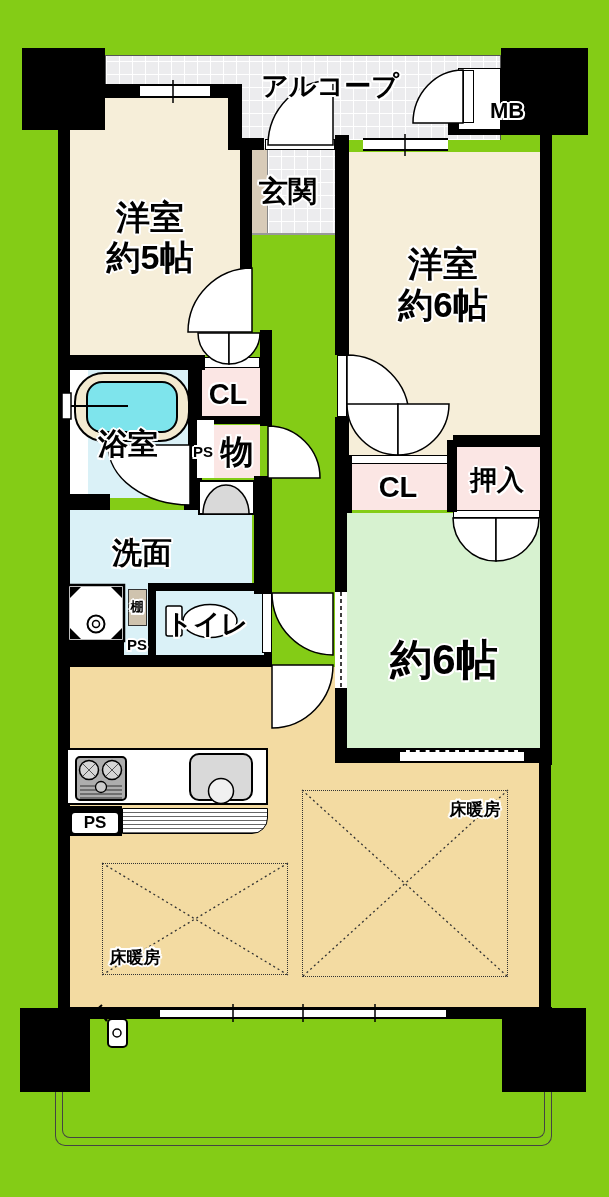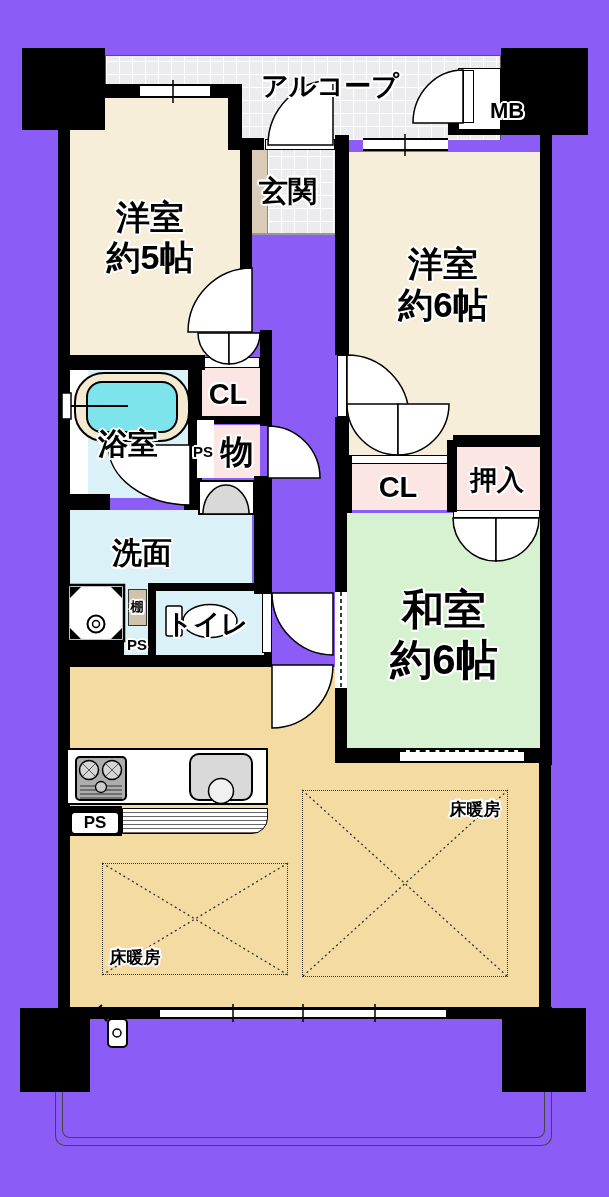--- a/index.html
+++ b/index.html
@@ -1,16 +1,16 @@
 <!DOCTYPE html>
 <html style="--western: #f6eed9; --japanese: #d7f2d0; --ldk: #f3dba2; --wet: #daf1f7; --closet: #fbe6e4; --tile: #ececee; --tub_water: #7ee4ec; --tub_rim: #f3ead0; --step: #d8cbb8; --shelf: #cfc3ae; --wall: #000000;"><head>
 <meta charset="utf-8">
 <style>
   html,body{margin:0;padding:0;background:#fff;}
-  #plan{position:relative;width:609px;height:1197px;background:#8b5cf6;overflow:hidden;
+  #plan{position:relative;width:609px;height:1197px;background:#84cc16;overflow:hidden;
         font-family:"Liberation Sans","DejaVu Sans",sans-serif;}
   .abs{position:absolute;}
   .wall{position:absolute;background:var(--wall,#000);}
   .col{position:absolute;background:var(--wall,#000);}
   .tile{position:absolute;background-color:var(--tile,#ececee);
         background-image:repeating-linear-gradient(0deg,#fff 0 1px,transparent 1px 13px),
                          repeating-linear-gradient(90deg,#fff 0 1px,transparent 1px 13px);}
   .lbl{position:absolute;font-weight:bold;color:#000;white-space:nowrap;text-align:center;
        transform:translate(-50%,-50%);line-height:1.18;
        text-shadow:2px 0 0 #fff,-2px 0 0 #fff,0 2px 0 #fff,0 -2px 0 #fff,
@@ -199,20 +199,20 @@
   <div class="lbl" style="left:203px;top:452px;font-size:15px;">PS</div>
   <div class="lbl" style="left:237px;top:452px;font-size:33px;">物</div>
   <div class="lbl" style="left:398px;top:487px;font-size:29px;">CL</div>
   <div class="lbl" style="left:497px;top:481px;font-size:27px;">押入</div>
   <div class="lbl" style="left:142px;top:553px;font-size:30px;">洗面</div>
   <div class="abs" style="left:128px;top:589px;width:19px;height:37px;background:var(--shelf);border:1px solid #333;box-sizing:border-box;"></div>
   <div class="lbl" style="left:137px;top:607px;font-size:13px;">棚</div>
   <div class="lbl" style="left:137px;top:645px;font-size:15px;">PS</div>
   <div class="lbl" style="left:207px;top:625px;font-size:27px;">トイレ</div>
   <div class="lbl" style="left:444px;top:635px;font-size:42px;">
-    <span>和室</span><br>
+    <br>
     <span>約6帖</span>
   </div>
   <div class="lbl" style="left:135px;top:958px;font-size:17px;">床暖房</div>
   <div class="lbl" style="left:475px;top:810px;font-size:17px;">床暖房</div>
   <div class="lbl" style="left:95px;top:823px;font-size:17px;">PS</div>
 
 </div>
 
 </body></html>

